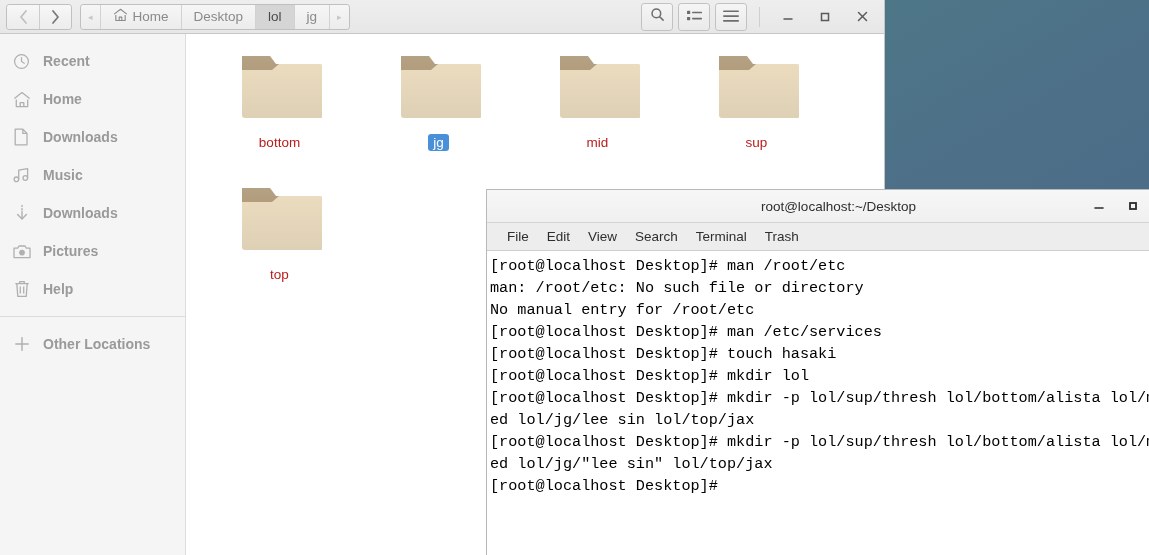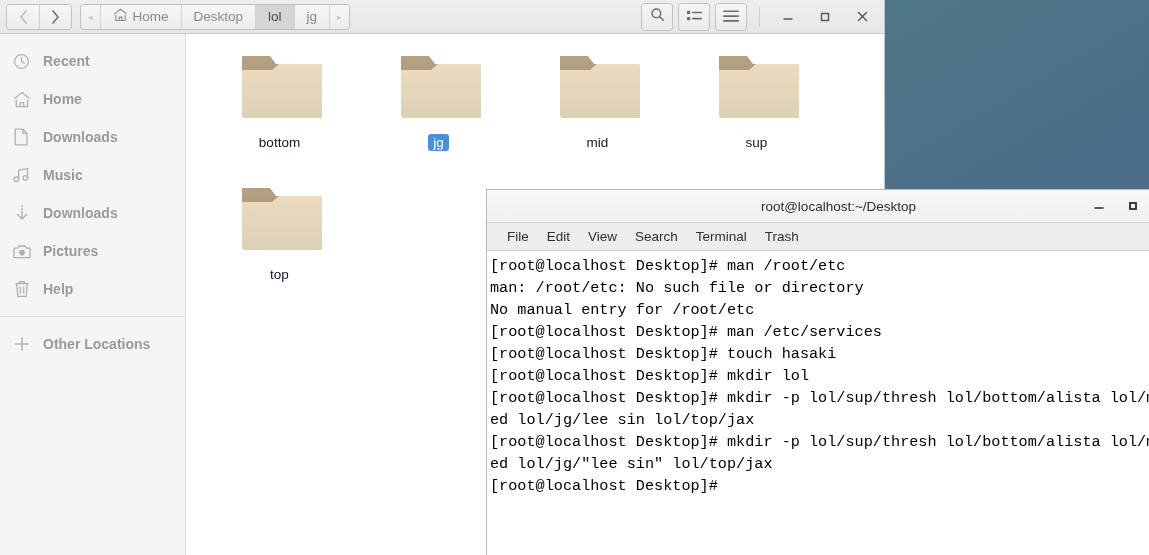--- a/index.html
+++ b/index.html
@@ -86,21 +86,21 @@
   .side-item .ico { width: 19px; height: 19px; display: flex; align-items: center; justify-content: center; flex: none; }
   .side-sep { height: 1px; background: #dcdcdc; margin: 8px 0; }
 
   .fileview { flex: 1; background: #ffffff; position: relative; padding: 10px 0 0 0; }
   .grid { display: flex; flex-wrap: wrap; align-content: flex-start; padding-left: 14px; }
   .fitem {
     width: 159px; height: 132px; display: flex; flex-direction: column;
     align-items: center; justify-content: flex-start; cursor: default; padding-top: 4px;
   }
   .folder { width: 84px; height: 76px; position: relative; }
-  .flabel { margin-top: 10px; font-size: 13.5px; color: #0f172a; padding: 1px 5px; border-radius: 3px; }
+  .flabel { margin-top: 10px; font-size: 13.5px; color: #b91c1c; padding: 1px 5px; border-radius: 3px; }
   .flabel.sel { background: #4a90d9; color: #ffffff; }
 
   
   .term {
     position: absolute; left: 446px; top: 190px; width: 703px; height: 365px;
     background: #ffffff; box-shadow: 0 0 0 1px #b8b8b8;
     display: flex; flex-direction: column; margin-left: 41px;
   }
   .term-title {
     height: 33px; display: flex; align-items: center;

